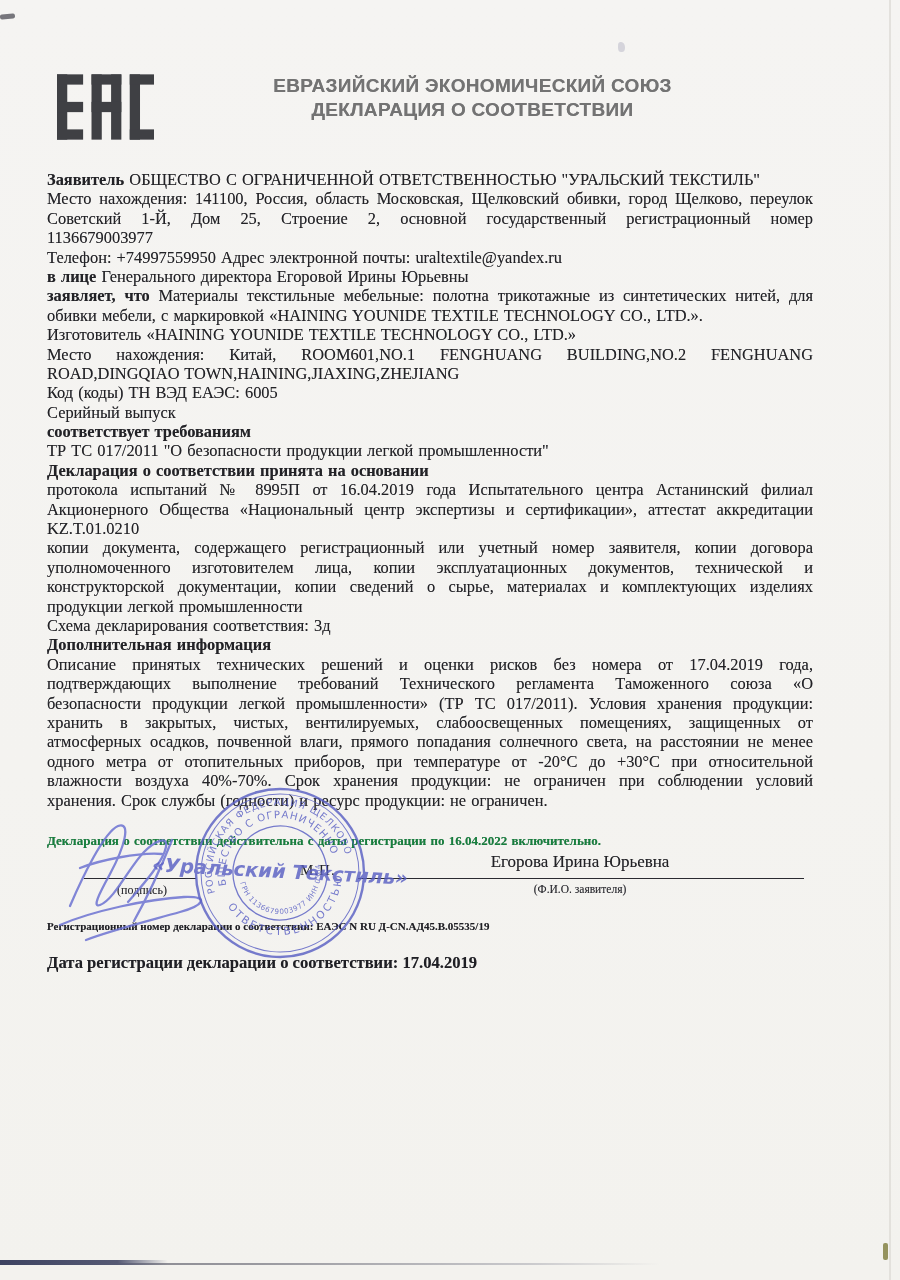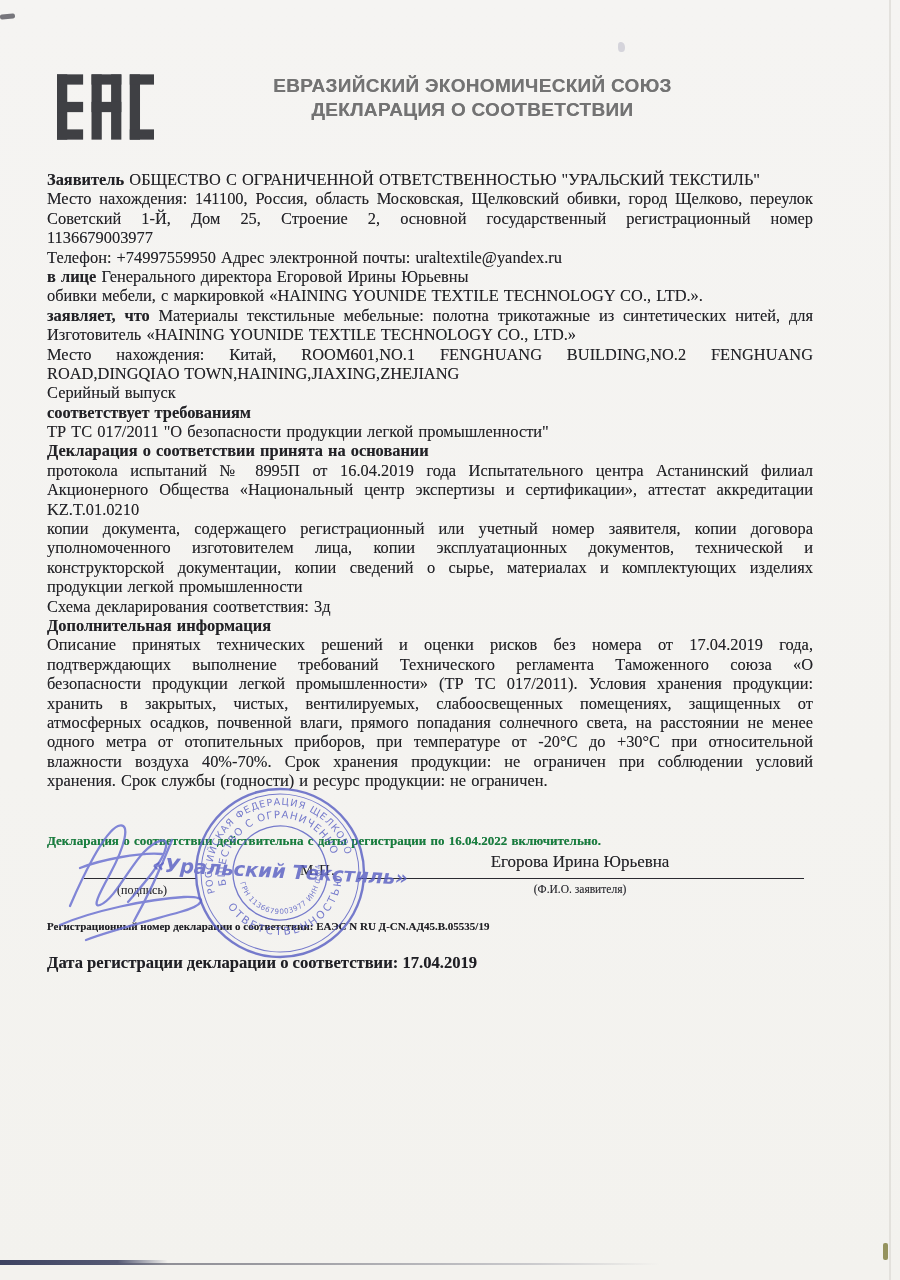--- a/index.html
+++ b/index.html
@@ -126,25 +126,26 @@
     <div>ДЕКЛАРАЦИЯ О СООТВЕТСТВИИ</div>
   </div>
 
   <div class="doc-body">
       <div class="line"><span class="b">Заявитель</span><span> ОБЩЕСТВО С ОГРАНИЧЕННОЙ ОТВЕТСТВЕННОСТЬЮ "УРАЛЬСКИЙ ТЕКСТИЛЬ"</span></div>
       <div class="line j"><span>Место нахождения: 141100, Россия, область Московская, Щелковский обивки, город Щелково, переулок</span></div>
       <div class="line j"><span>Советский 1-Й, Дом 25, Строение 2, основной государственный регистрационный номер</span></div>
       <div class="line"><span>1136679003977</span></div>
       <div class="line"><span>Телефон: +74997559950 Адрес электронной почты: uraltextile@yandex.ru</span></div>
       <div class="line"><span class="b">в лице</span><span> Генерального директора Егоровой Ирины Юрьевны</span></div>
+      <div class="line j"><span class="b">заявляет, что</span><span> Материалы текстильные мебельные: полотна трикотажные из синтетических нитей, для</span></div>
       <div class="line"><span>обивки мебели, с маркировкой «HAINING YOUNIDE TEXTILE TECHNOLOGY CO., LTD.».</span></div>
-      <div class="line j"><span class="b">заявляет, что</span><span> Материалы текстильные мебельные: полотна трикотажные из синтетических нитей, для</span></div>
       <div class="line"><span>Изготовитель «HAINING YOUNIDE TEXTILE TECHNOLOGY CO., LTD.»</span></div>
       <div class="line j"><span>Место нахождения: Китай, ROOM601,NO.1 FENGHUANG BUILDING,NO.2 FENGHUANG</span></div>
       <div class="line"><span>ROAD,DINGQIAO TOWN,HAINING,JIAXING,ZHEJIANG</span></div>
+      <div class="line"><span>Код (коды) ТН ВЭД ЕАЭС: 6005</span></div>
       <div class="line"><span>Серийный выпуск</span></div>
       <div class="line"><span class="b">соответствует требованиям</span></div>
       <div class="line"><span>ТР ТС 017/2011 "О безопасности продукции легкой промышленности"</span></div>
       <div class="line"><span class="b">Декларация о соответствии принята на основании</span></div>
       <div class="line j"><span>протокола испытаний № 8995П от 16.04.2019 года Испытательного центра Астанинский филиал</span></div>
       <div class="line j"><span>Акционерного Общества «Национальный центр экспертизы и сертификации», аттестат аккредитации</span></div>
       <div class="line"><span>KZ.T.01.0210</span></div>
       <div class="line j"><span>копии документа, содержащего регистрационный или учетный номер заявителя, копии договора</span></div>
       <div class="line j"><span>уполномоченного изготовителем лица, копии эксплуатационных документов, технической и</span></div>
       <div class="line j"><span>конструкторской  документации, копии сведений о сырье, материалах и комплектующих изделиях</span></div>

